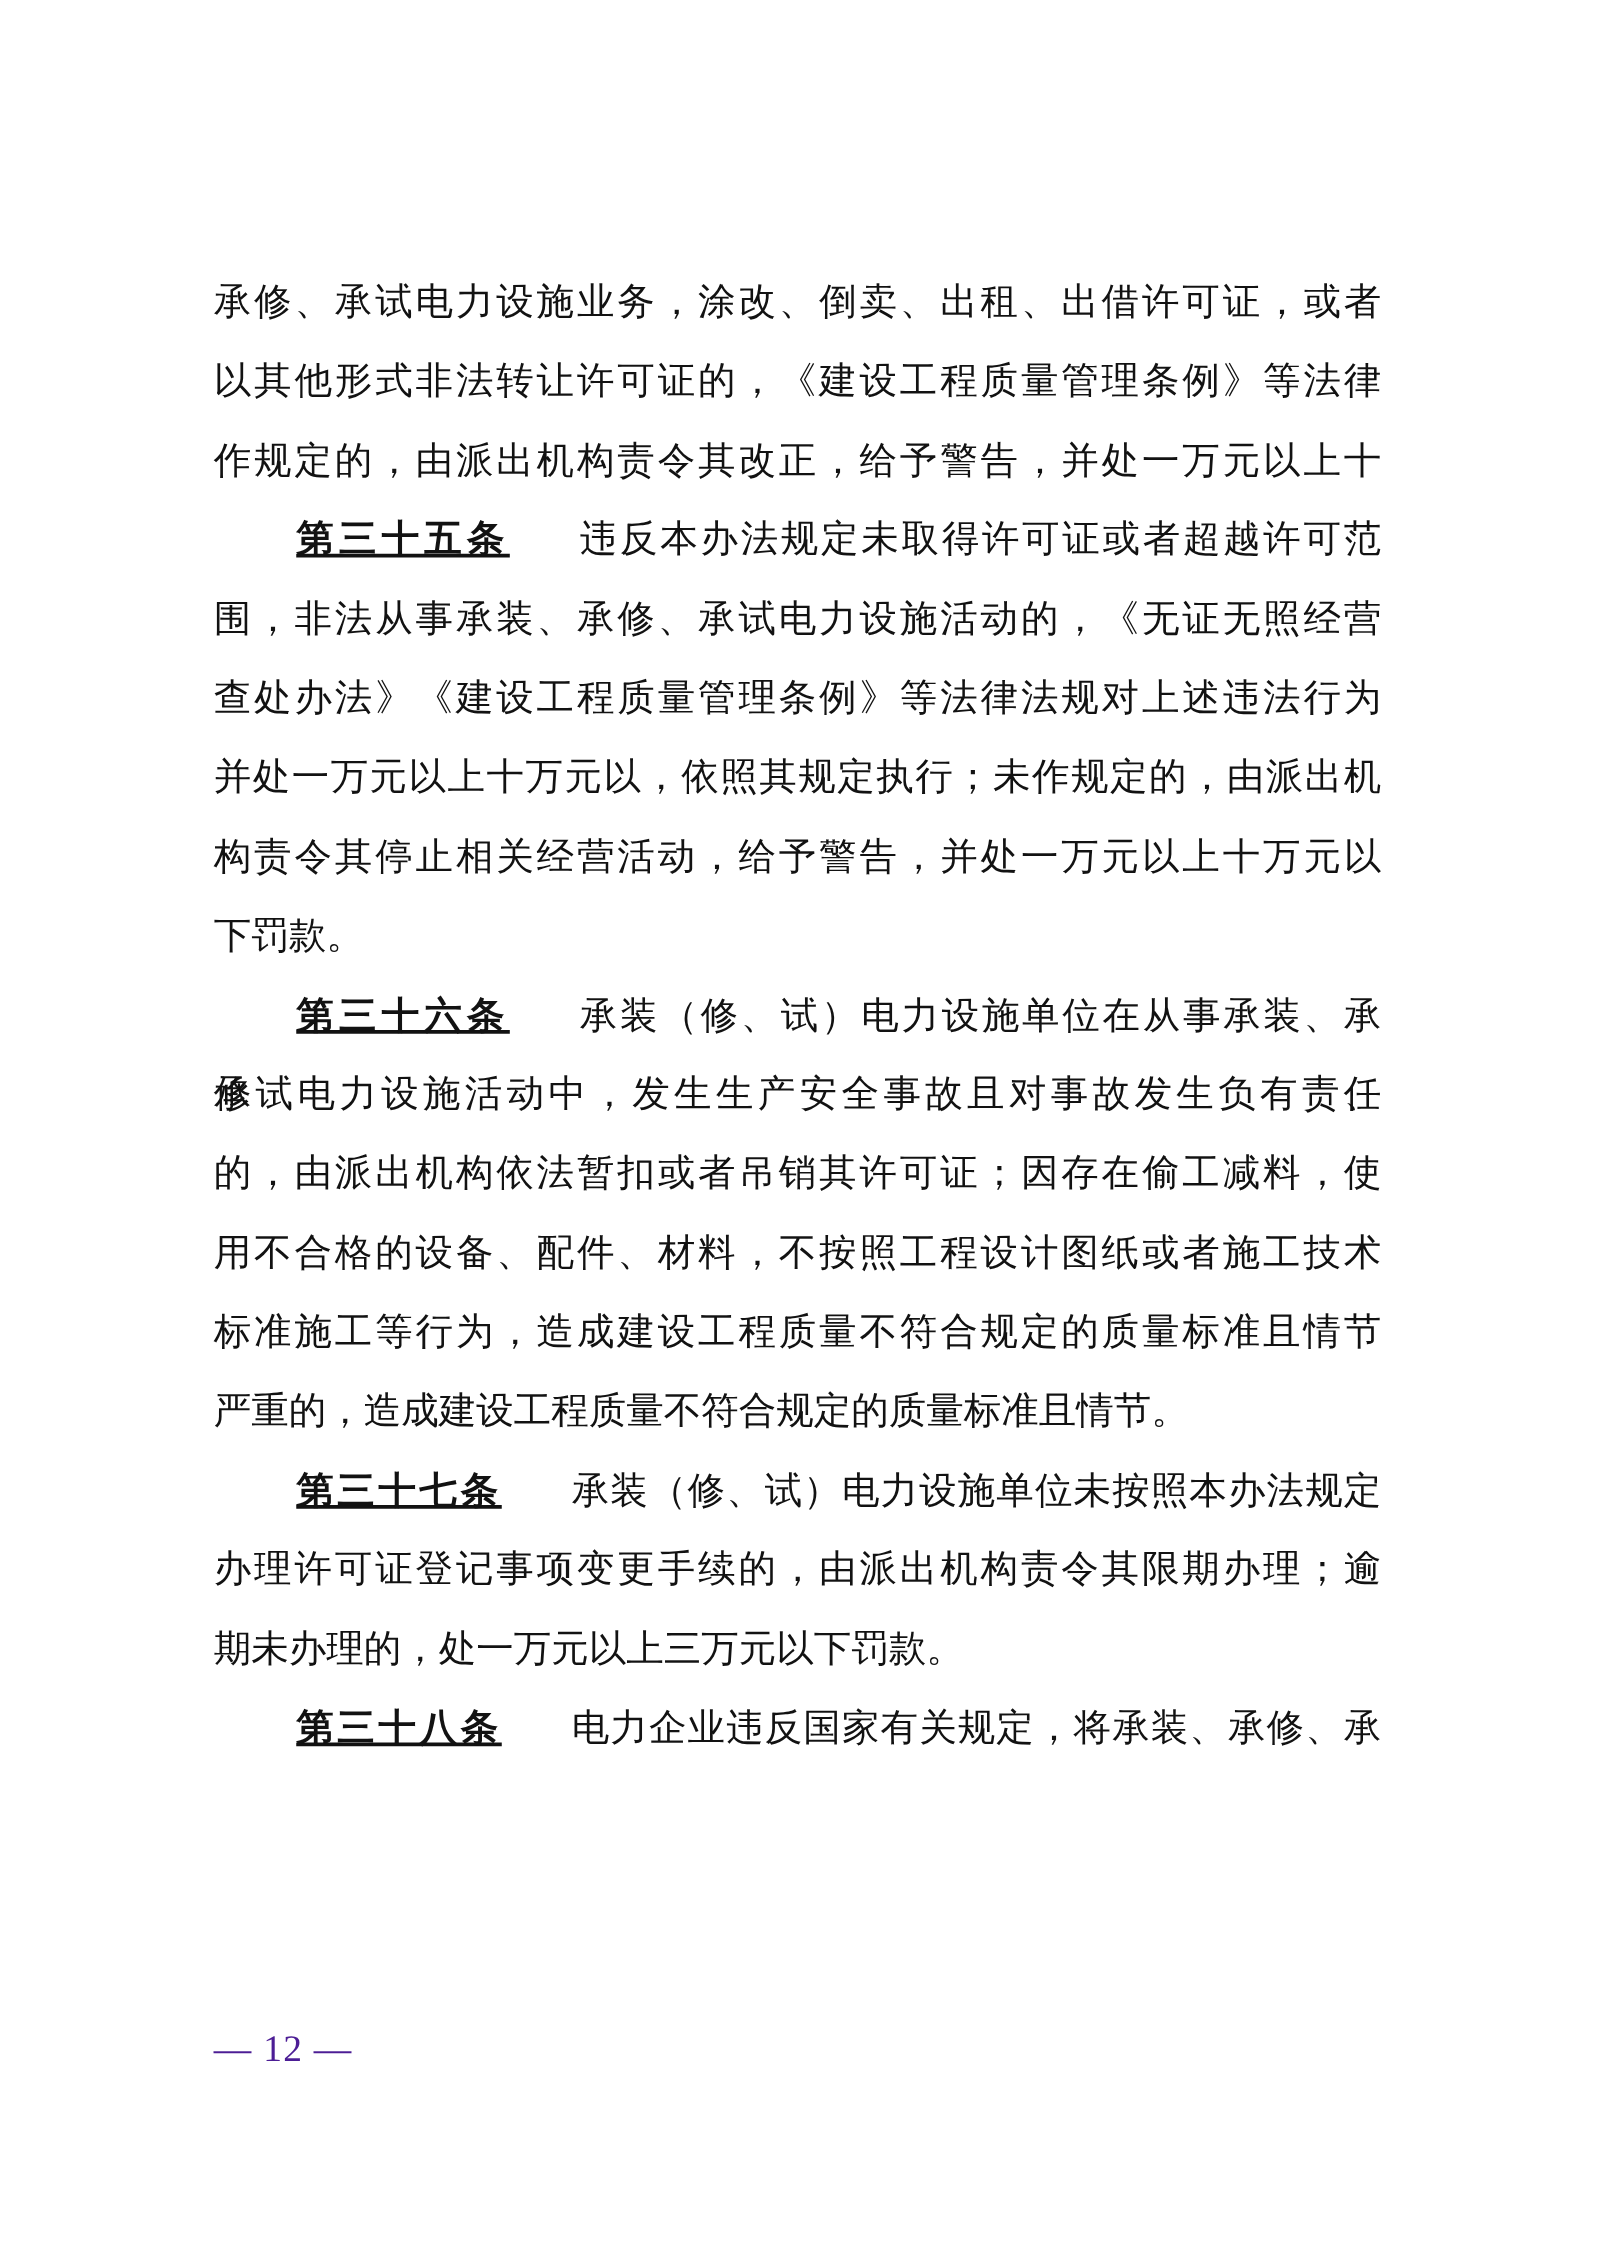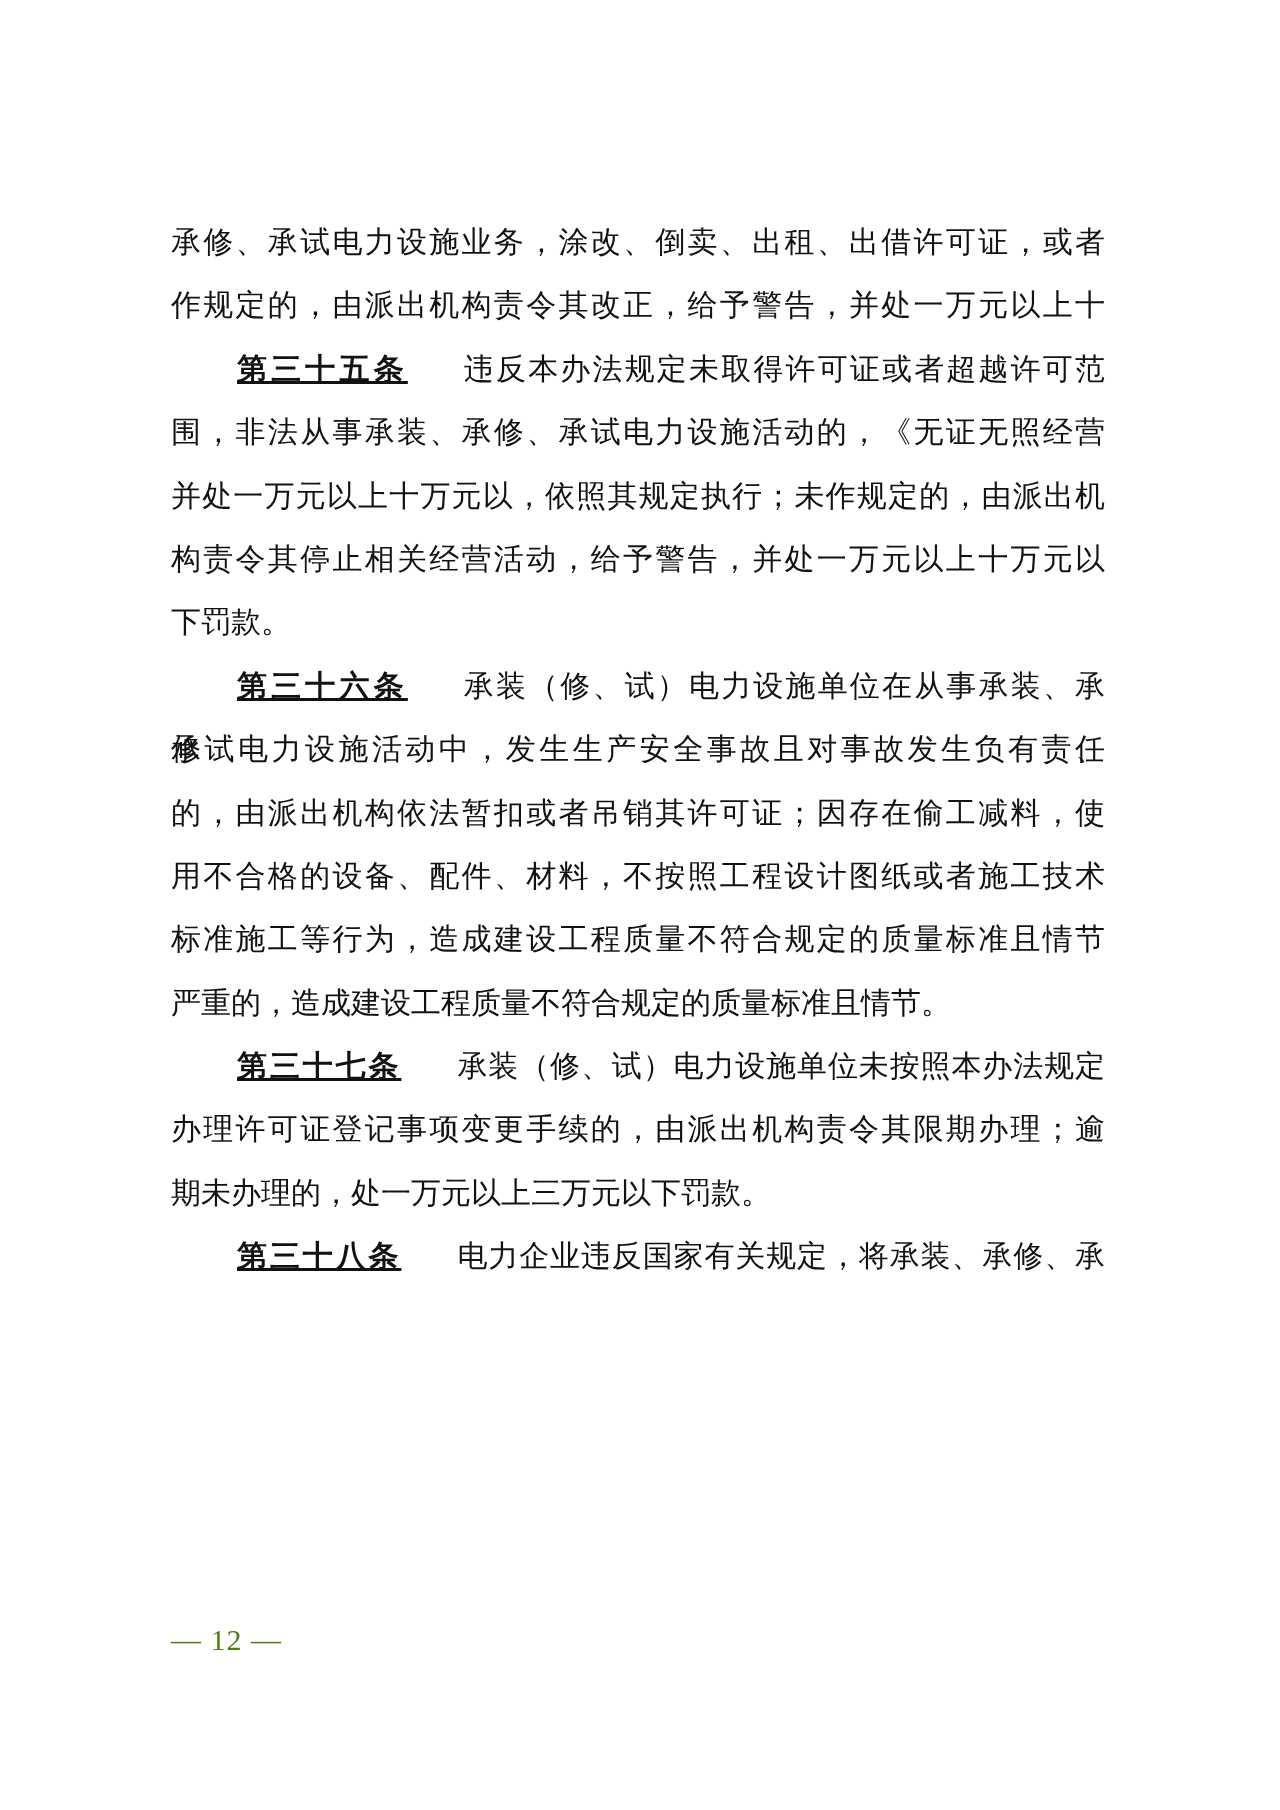--- a/index.html
+++ b/index.html
@@ -42,36 +42,38 @@
     letter-spacing: 2px;
     text-decoration: underline;
   }
   .pagenum {
     position: absolute;
     left: 171px;
     top: 1620px;
     height: 40px;
     line-height: 40px;
     font-size: 30px;
-    color: #4d7c0f;
+    color: #4c1d95;
     letter-spacing: 1px;
     font-family: "Liberation Serif", serif;
   }
 </style>
 </head>
 <body>
 
 <div class="page">
   <div class="doc">
 
     <div class="line full"><span>承修、承试电力设施业务，涂改、倒卖、出租、出借许可证，或者</span></div>
+    <div class="line full"><span>以其他形式非法转让许可证的，《建设工程质量管理条例》等法律</span></div>
     <div class="line full"><span>作规定的，由派出机构责令其改正，给予警告，并处一万元以上十</span></div>
 
     <div class="line full indent"><span class="head">第三十五条</span><span>违反本办法规定未取得许可证或者超越许可范</span></div>
     <div class="line full"><span>围，非法从事承装、承修、承试电力设施活动的，《无证无照经营</span></div>
+    <div class="line full"><span>查处办法》《建设工程质量管理条例》等法律法规对上述违法行为</span></div>
     <div class="line full"><span>并处一万元以上十万元以，依照其规定执行；未作规定的，由派出机</span></div>
     <div class="line full"><span>构责令其停止相关经营活动，给予警告，并处一万元以上十万元以</span></div>
     <div class="line"><span>下罚款。</span></div>
 
     <div class="line full indent"><span class="head">第三十六条</span><span>承装（修、试）电力设施单位在从事承装、承修、</span></div>
     <div class="line full"><span>承试电力设施活动中，发生生产安全事故且对事故发生负有责任</span></div>
     <div class="line full"><span>的，由派出机构依法暂扣或者吊销其许可证；因存在偷工减料，使</span></div>
     <div class="line full"><span>用不合格的设备、配件、材料，不按照工程设计图纸或者施工技术</span></div>
     <div class="line full"><span>标准施工等行为，造成建设工程质量不符合规定的质量标准且情节</span></div>
     <div class="line"><span>严重的，造成建设工程质量不符合规定的质量标准且情节。</span></div>

